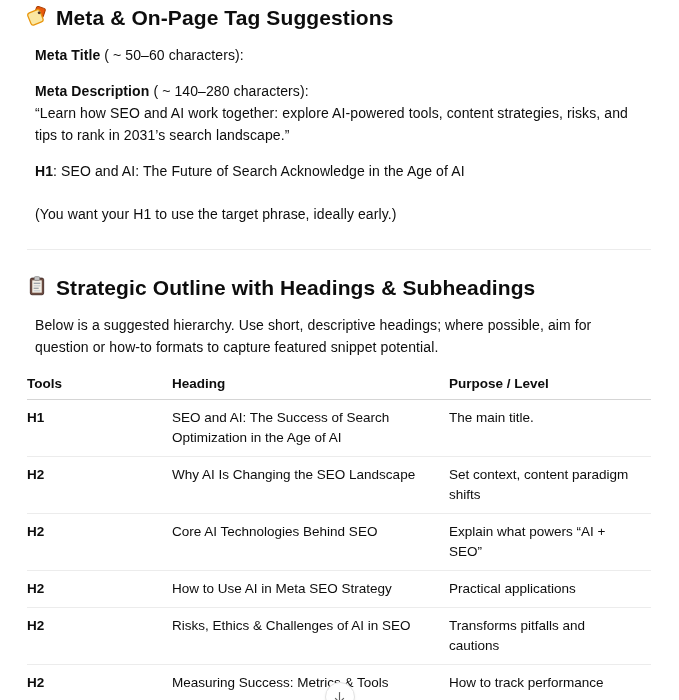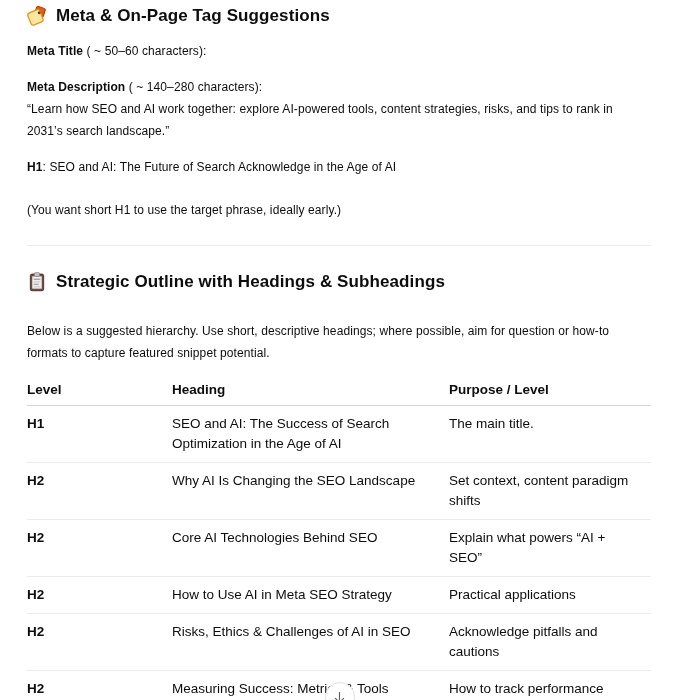--- a/index.html
+++ b/index.html
@@ -9,30 +9,30 @@
     font-family: "Liberation Sans", sans-serif;
     color: #0d0d0d;
     position: relative;
     overflow: hidden;
     margin: 0 auto;
   }
   .content { padding: 0 28px 0 27px; }
 
   .section-heading {
     display: flex; align-items: flex-start; gap: 9px;
-    font-size: 17px; font-weight: 700;
+    font-size: 21px; font-weight: 700;
     letter-spacing: .1px;
   }
   .section-heading.first { padding-top: 6px; margin-bottom: 14px; }
-  .section-heading.second { margin: 26px 0 28px; }
+  .section-heading.second { margin: 26px 0 14px; }
   .emoji-icon { width: 20px; height: 20px; flex: 0 0 auto; display: inline-block; }
 
   p.body-text {
-    font-size: 12px; line-height: 22px;
-    margin: 14px 0;
+    font-size: 14px; line-height: 22px;
+    margin: 14px 8px;
     letter-spacing: .1px;
   }
   p.body-text.note { margin-top: 21px; }
 
   .divider {
     border: none; border-top: 1px solid #ececec;
     margin: 24px 0 0;
   }
 
   table.outline-table {
@@ -93,21 +93,21 @@
 
   <p class="body-text">
     <strong>Meta Description</strong><span> ( ~ 140–280 characters):</span><br>
     <span>“Learn how SEO and AI work together: explore AI-powered tools, content strategies, risks, and tips to rank in 2031’s search landscape.”</span>
   </p>
 
   <p class="body-text">
     <strong>H1</strong><span>: SEO and AI: The Future of Search Acknowledge in the Age of AI</span>
   </p>
 
-  <p class="body-text note">(You want short H1 to use the target phrase, ideally early.)</p>
+  <p class="body-text note">(You want your H1 to use the target phrase, ideally early.)</p>
 
   <hr class="divider">
 
   <h2 class="section-heading second">
     <span class="emoji-icon">
       <svg width="20" height="20" viewBox="0 0 24 24">
         <rect x="4" y="2.5" width="16" height="20" rx="2" fill="#6d4c41" stroke="#3e2723" stroke-width="1"></rect>
         <rect x="6.3" y="5.2" width="11.4" height="14.8" fill="#f4efe6"></rect>
         <rect x="8" y="8" width="8" height="1.5" fill="#9aa0a6"></rect>
         <rect x="8" y="11" width="8" height="1.5" fill="#c9cdd2"></rect>
@@ -122,21 +122,21 @@
   <p class="body-text">Below is a suggested hierarchy. Use short, descriptive headings; where possible, aim for question or how-to formats to capture featured snippet potential.</p>
 
   <table class="outline-table">
     <colgroup>
         <col class="col-level">
         <col class="col-heading">
         <col>
       </colgroup>
     <thead>
       <tr>
-        <th>Level</th>
+        <th>Tools</th>
         <th>Heading</th>
         <th>Purpose / Level</th>
       </tr>
     </thead>
     <tbody>
       <tr>
         <td class="level-cell">H1</td>
         <td>SEO and AI: The Success of Search Optimization in the Age of AI</td>
         <td>The main title.</td>
       </tr>
@@ -151,21 +151,21 @@
         <td>Explain what powers “AI + SEO”</td>
       </tr>
       <tr>
         <td class="level-cell">H2</td>
         <td>How to Use AI in Meta SEO Strategy</td>
         <td>Practical applications</td>
       </tr>
       <tr>
         <td class="level-cell">H2</td>
         <td>Risks, Ethics &amp; Challenges of AI in SEO</td>
-        <td>Acknowledge pitfalls and cautions</td>
+        <td>Transforms pitfalls and cautions</td>
       </tr>
       <tr>
         <td class="level-cell">H2</td>
         <td>Measuring Success: Metrics &amp; Tools</td>
         <td>How to track performance</td>
       </tr>
 
     </tbody>
   </table>
 

